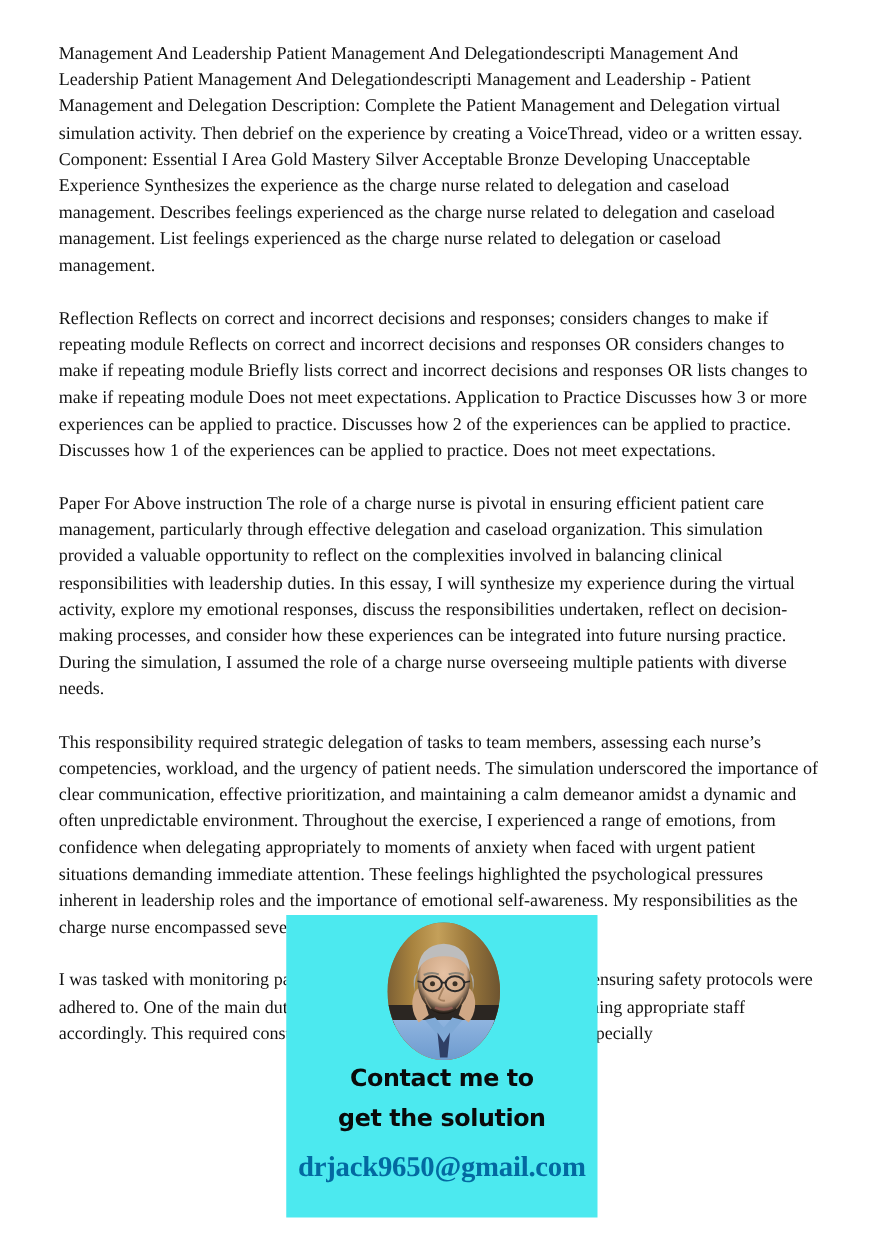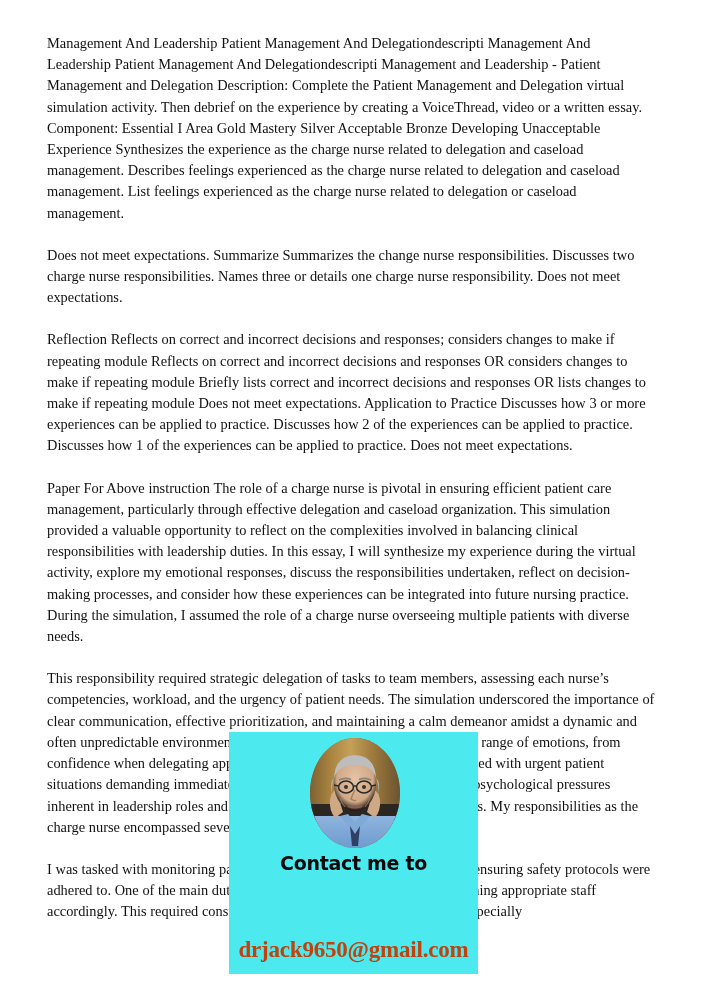--- a/index.html
+++ b/index.html
@@ -67,38 +67,37 @@
     font-size: 19px;
     letter-spacing: -0.3px;
     color: #0a0a0a;
     line-height: 1;
   }
   #overlay-line-1 { top: 122px; }
   #overlay-line-2 { top: 154px; }
   #overlay-email {
     position: absolute;
     left: 0;
-    top: 206px;
+    top: 190px;
     width: 100%;
     font-family: "Liberation Serif", "DejaVu Serif", serif;
     font-weight: bold;
     font-size: 23px;
     letter-spacing: -0.2px;
-    color: #c2410c;
+    color: #0369a1;
     line-height: 1;
   }
 </style>
 </head>
 <body>
 
 <div id="page">
 
   <div id="doc-body">
     <p class="para">Management And Leadership Patient Management And Delegationdescripti Management And Leadership Patient Management And Delegationdescripti Management and Leadership - Patient Management and Delegation Description: Complete the Patient Management and Delegation virtual simulation activity. Then debrief on the experience by creating a VoiceThread, video or a written essay. Component: Essential I Area Gold Mastery Silver Acceptable Bronze Developing Unacceptable Experience Synthesizes the experience as the charge nurse related to delegation and caseload management. Describes feelings experienced as the charge nurse related to delegation and caseload management. List feelings experienced as the charge nurse related to delegation or caseload management.</p>
-    <p class="para">Does not meet expectations. Summarize Summarizes the change nurse responsibilities. Discusses two charge nurse responsibilities. Names three or details one charge nurse responsibility. Does not meet expectations.</p>
     <p class="para">Reflection Reflects on correct and incorrect decisions and responses; considers changes to make if repeating module Reflects on correct and incorrect decisions and responses OR considers changes to make if repeating module Briefly lists correct and incorrect decisions and responses OR lists changes to make if repeating module Does not meet expectations. Application to Practice Discusses how 3 or more experiences can be applied to practice. Discusses how 2 of the experiences can be applied to practice. Discusses how 1 of the experiences can be applied to practice. Does not meet expectations.</p>
     <p class="para">Paper For Above instruction The role of a charge nurse is pivotal in ensuring efficient patient care management, particularly through effective delegation and caseload organization. This simulation provided a valuable opportunity to reflect on the complexities involved in balancing clinical responsibilities with leadership duties. In this essay, I will synthesize my experience during the virtual activity, explore my emotional responses, discuss the responsibilities undertaken, reflect on decision-making processes, and consider how these experiences can be integrated into future nursing practice. During the simulation, I assumed the role of a charge nurse overseeing multiple patients with diverse needs.</p>
     <p class="para">This responsibility required strategic delegation of tasks to team members, assessing each nurse’s competencies, workload, and the urgency of patient needs. The simulation underscored the importance of clear communication, effective prioritization, and maintaining a calm demeanor amidst a dynamic and often unpredictable environment. Throughout the exercise, I experienced a range of emotions, from confidence when delegating appropriately to moments of anxiety when faced with urgent patient situations demanding immediate attention. These feelings highlighted the psychological pressures inherent in leadership roles and the importance of emotional self-awareness. My responsibilities as the charge nurse encompassed several key areas.</p>
     <p class="para">I was tasked with monitoring patient acuity levels, coordinating care, and ensuring safety protocols were adhered to. One of the main duties was evaluating patient needs and assigning appropriate staff accordingly. This required constant vigilance and situational awareness, especially</p>
   </div>
 
   <div id="contact-overlay">
 
     <div id="portrait">
       <svg viewBox="0 0 90 110" preserveAspectRatio="none" aria-hidden="true">
@@ -142,18 +141,19 @@
         <path d="M49 41.5 q6 -2.5 12 0.5" stroke="#8a8478" stroke-width="1.6" fill="none"></path>
         <path d="M45 52 q-3 6 -4 9 q2 2 5 1.5" stroke="#a4805f" stroke-width="1.4" fill="none"></path>
         <path d="M38 68 q7 3 14 0" stroke="#8d5d52" stroke-width="2" fill="none"></path>
         <path d="M30 60 q2 6 5 9" stroke="#b08a6a" stroke-width="1" fill="none" opacity="0.7"></path>
         <path d="M60 60 q-2 6 -5 9" stroke="#b08a6a" stroke-width="1" fill="none" opacity="0.7"></path>
       </svg>
     </div>
 
     <div class="overlay-line" id="overlay-line-1">Contact me to</div>
 
+    <div class="overlay-line" id="overlay-line-2">get the solution</div>
 
     <div id="overlay-email">drjack9650@gmail.com</div>
 
   </div>
 
 </div>
 
 </body></html>

